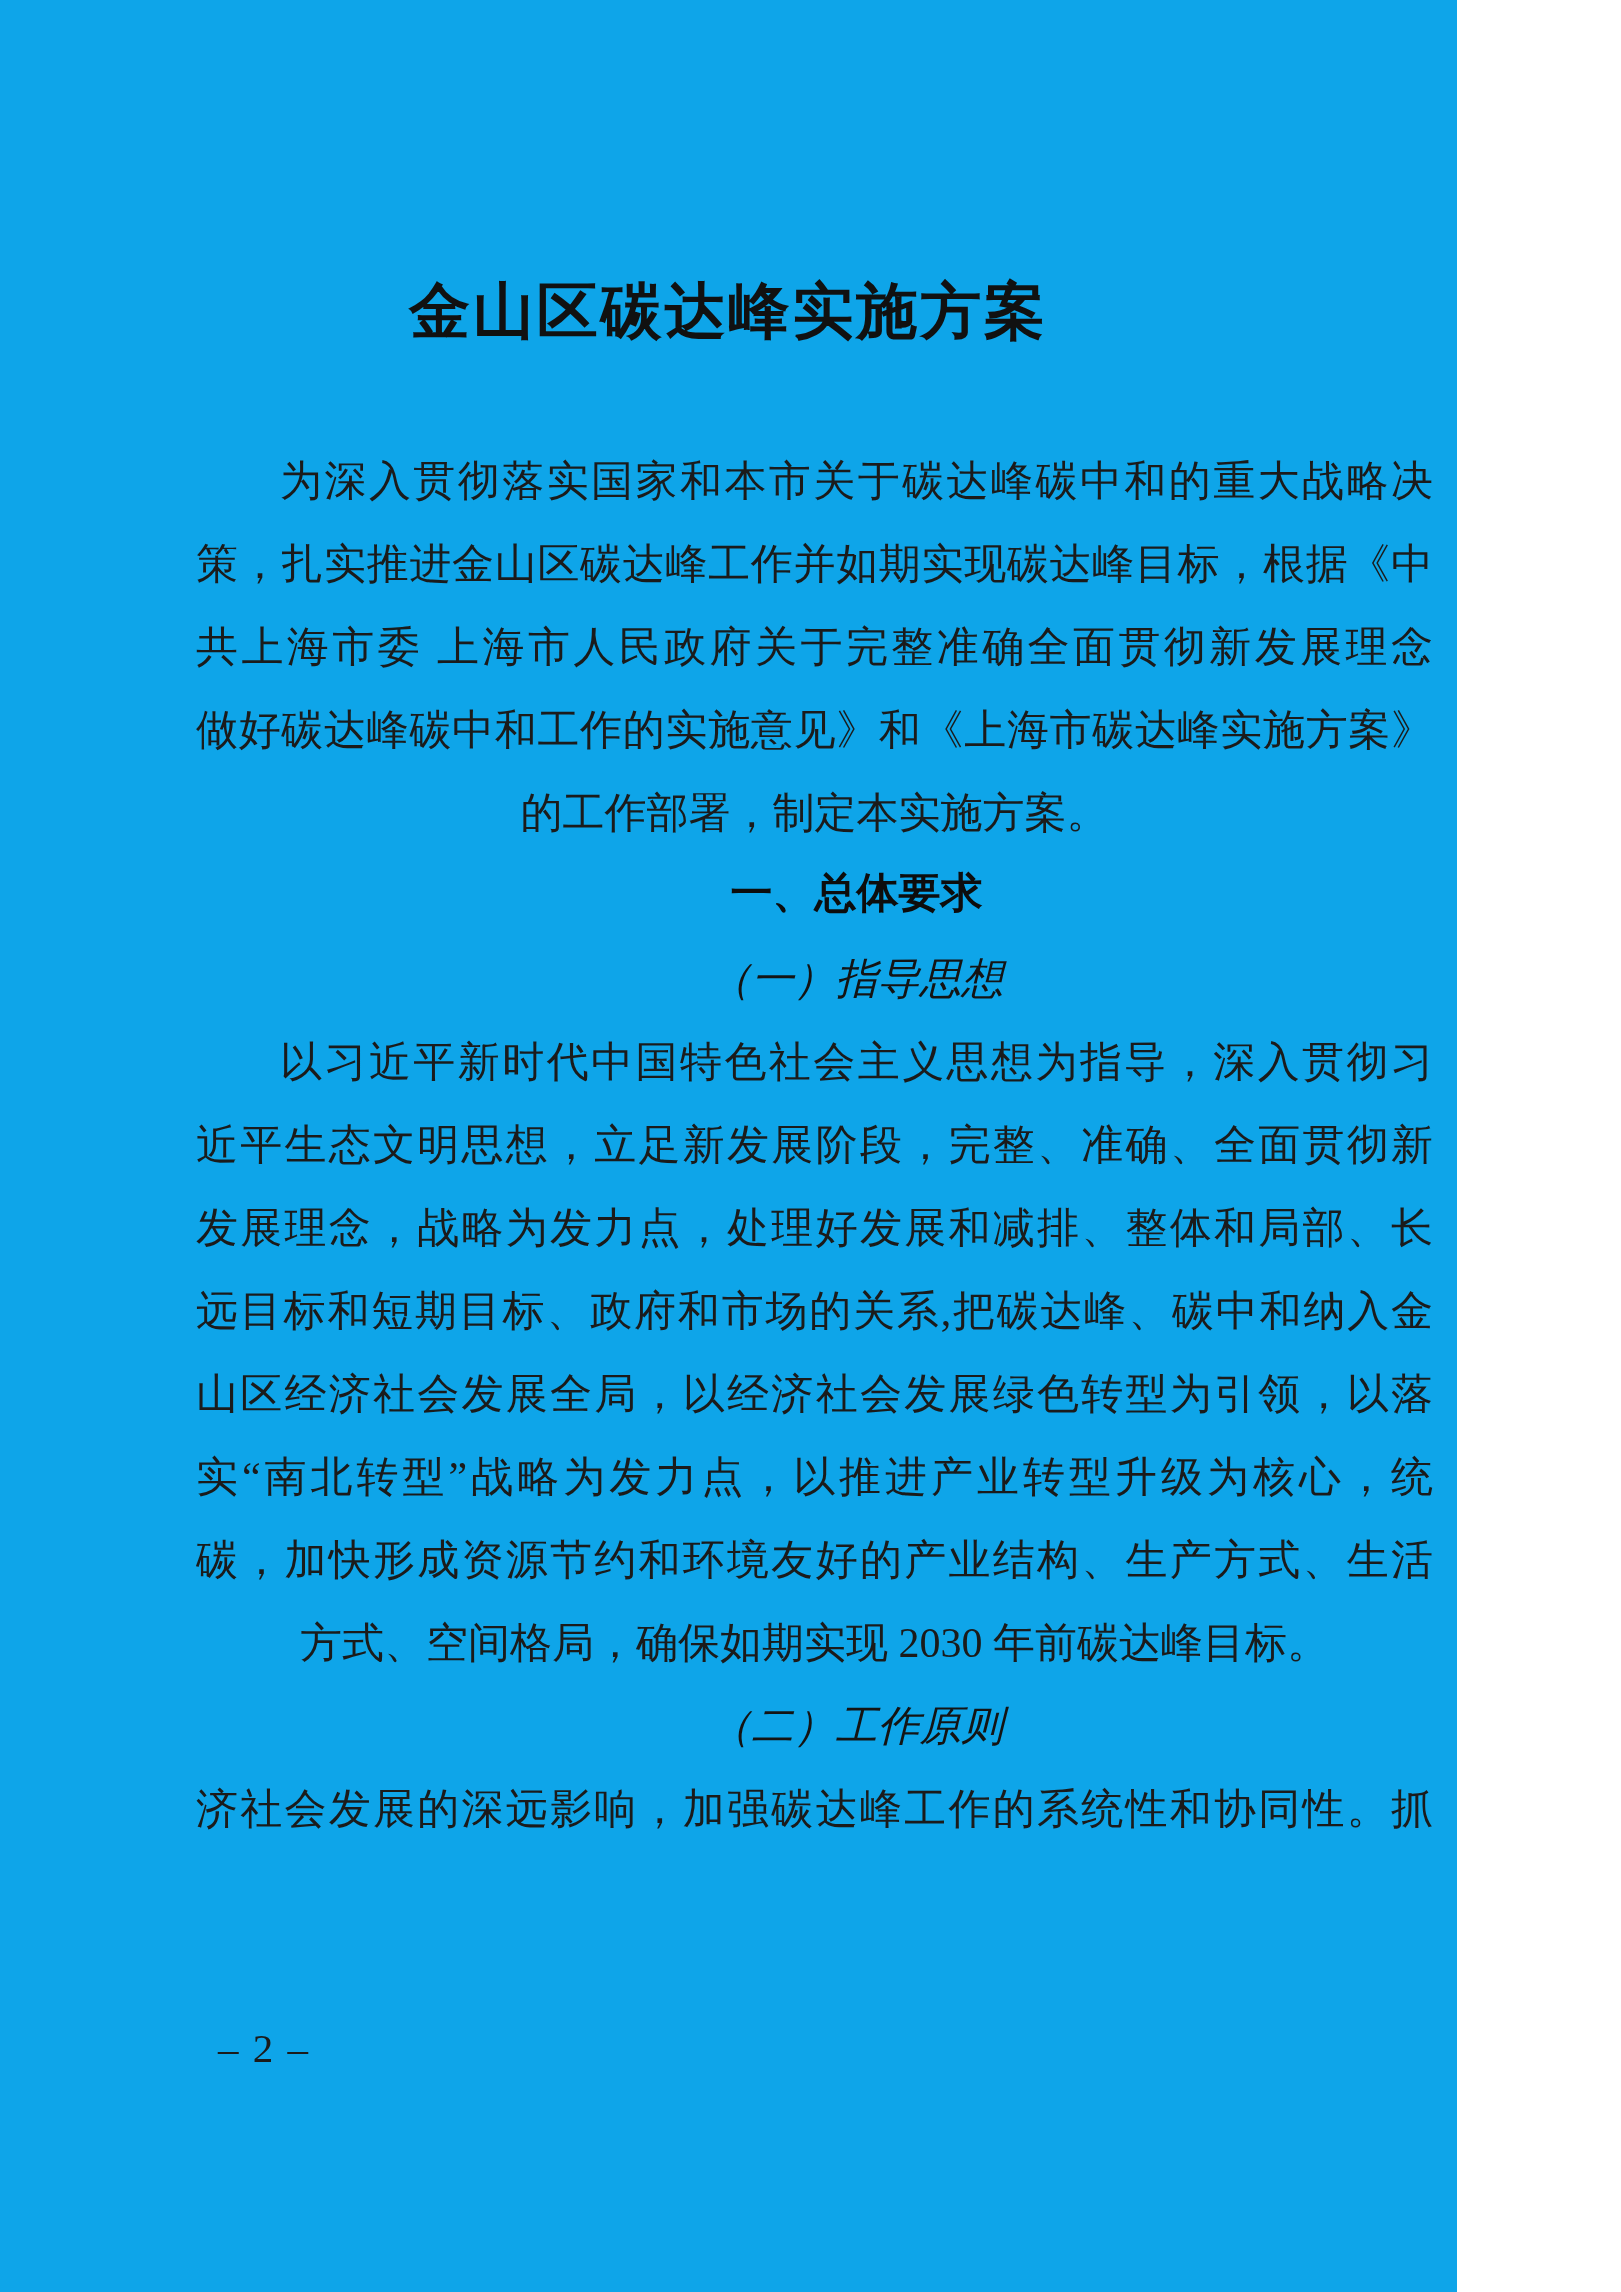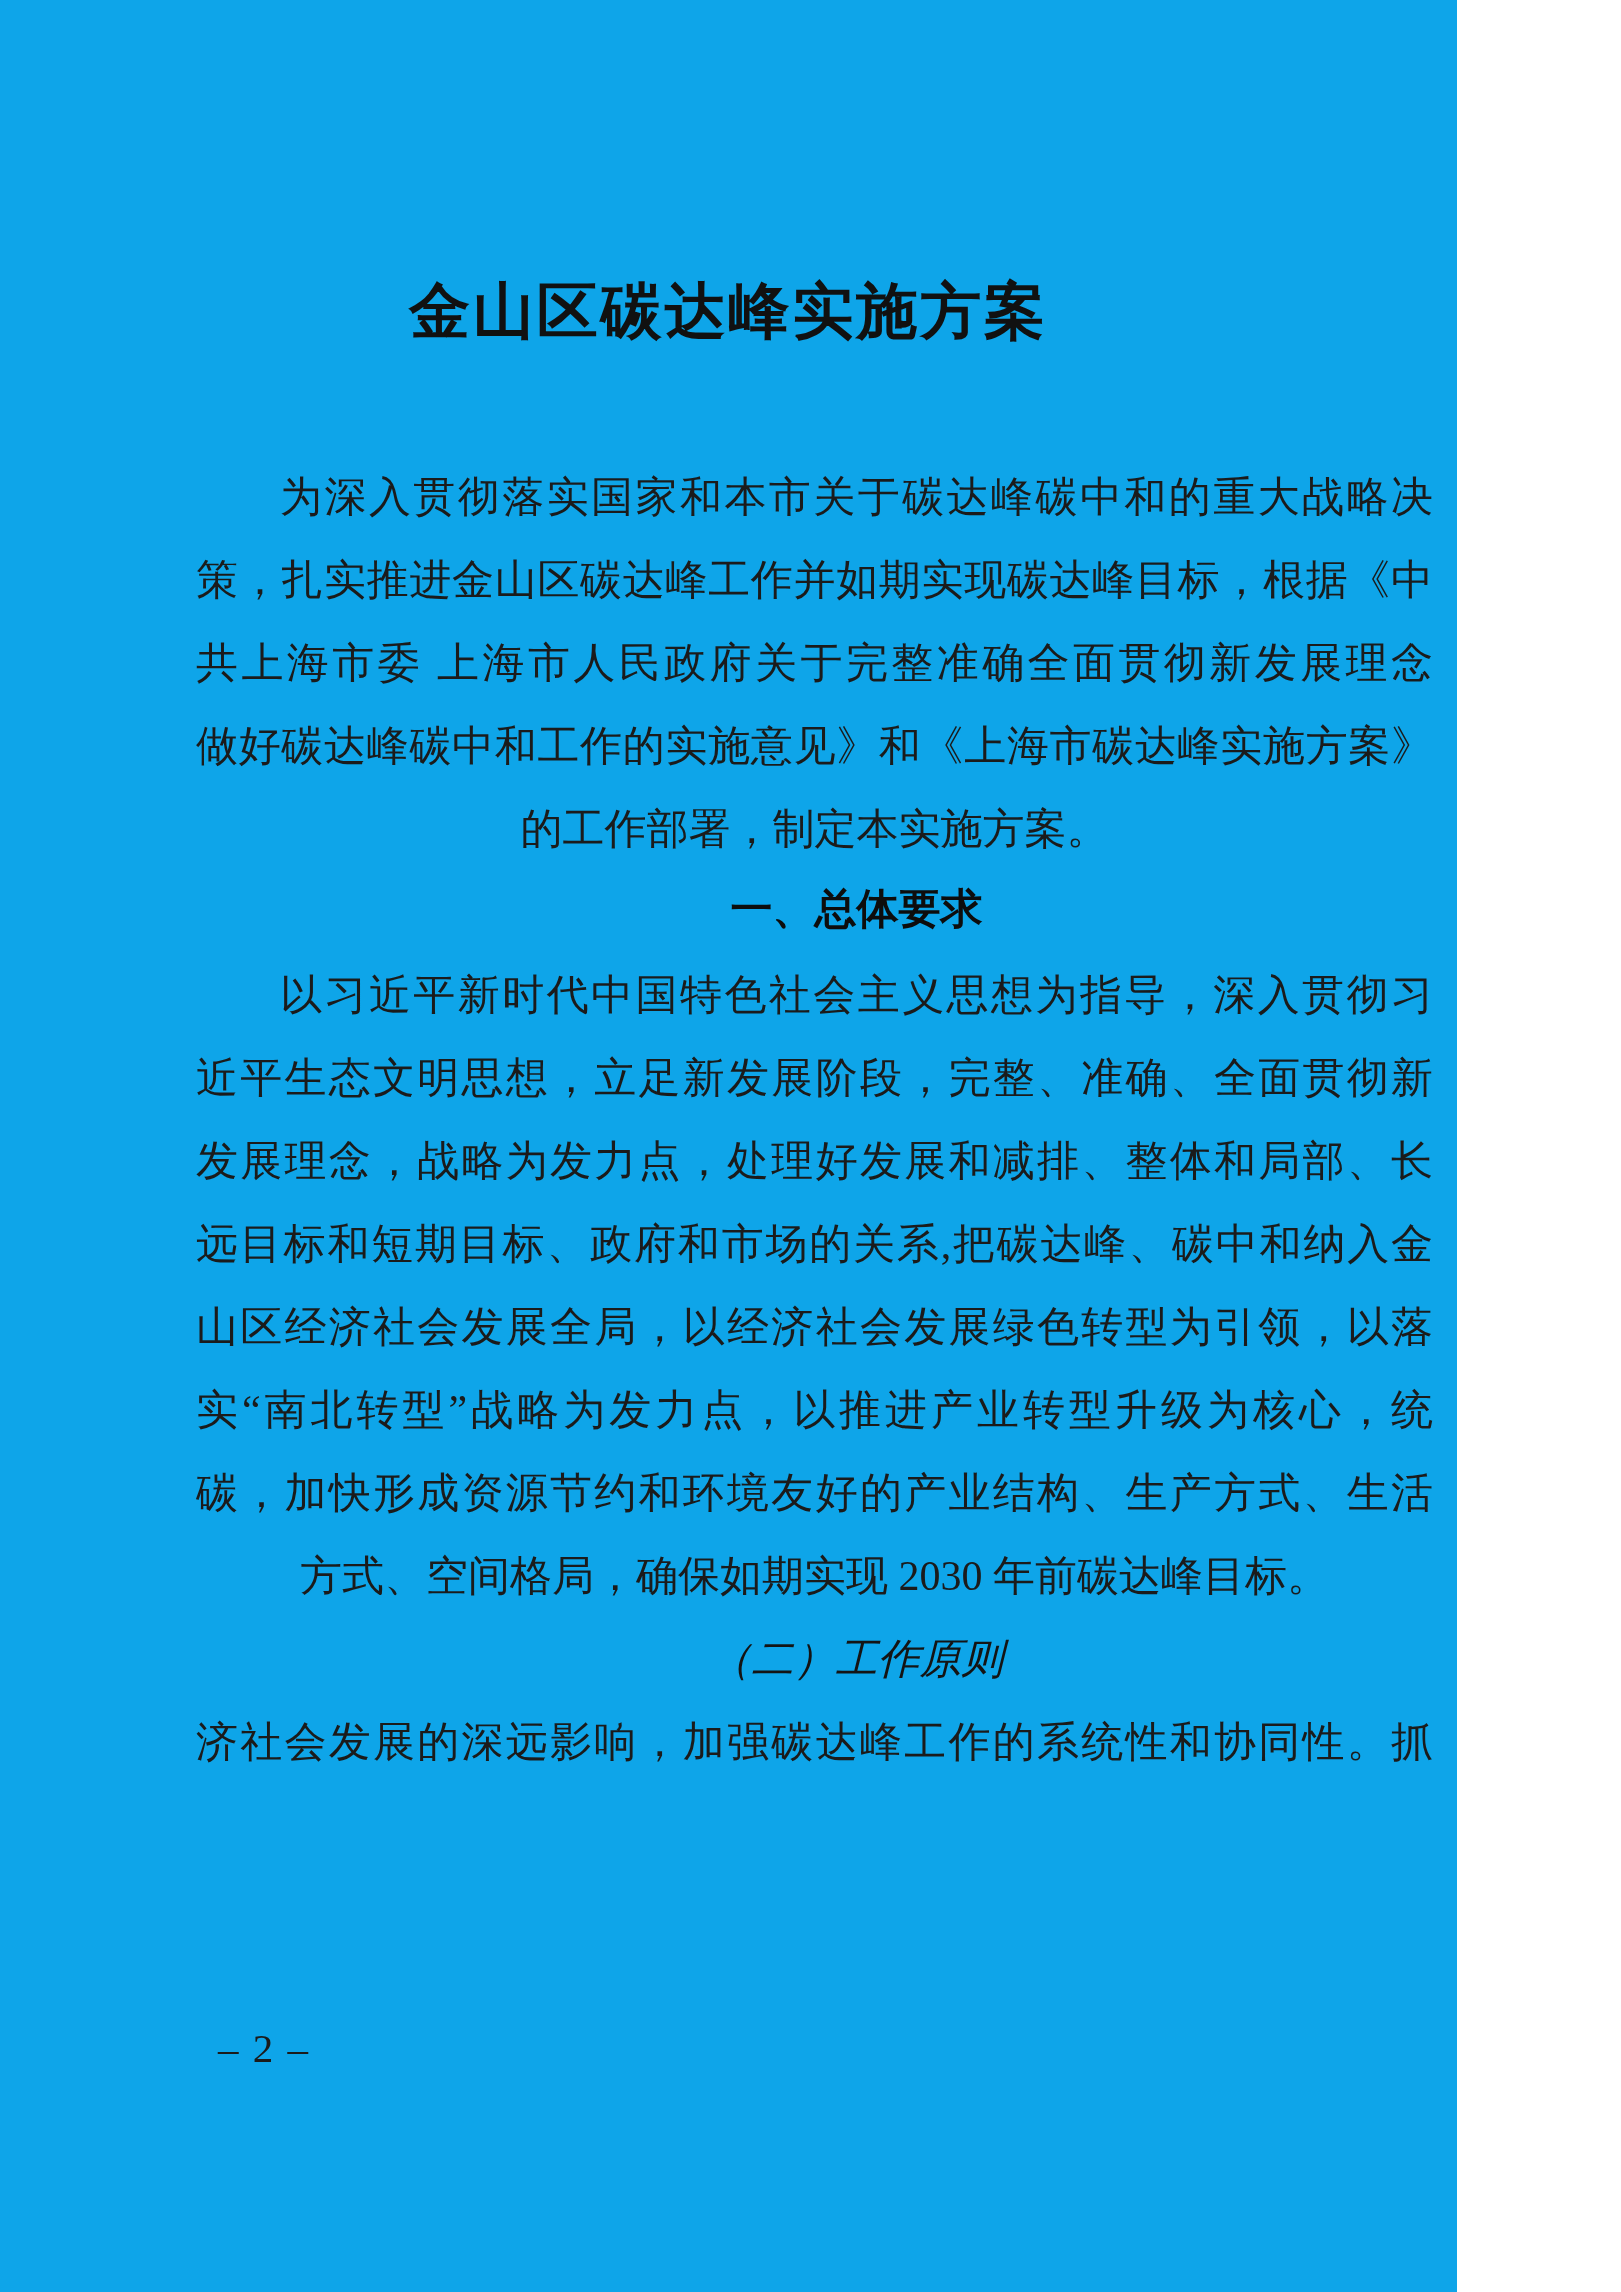--- a/index.html
+++ b/index.html
@@ -20,21 +20,21 @@
     text-align: center;
     font-family: "Liberation Serif", serif;
     font-weight: bold;
     font-size: 61px;
     letter-spacing: 2.9px;
     color: #111111;
   }
   .content {
     position: absolute;
     left: 196px;
-    top: 456px;
+    top: 440px;
     width: 1237px;
     font-family: "Liberation Serif", serif;
     font-size: 42px;
     color: #1b1b1b;
   }
   .line {
     height: 83px;
     line-height: 83px;
     text-align: center;
   }
@@ -69,20 +69,21 @@
 <div class="page">
   <h1 class="doc-title">金山区碳达峰实施方案</h1>
 
   <div class="content" id="content">
       <div class="line body indent justify">为深入贯彻落实国家和本市关于碳达峰碳中和的重大战略决</div>
       <div class="line body justify">策，扎实推进金山区碳达峰工作并如期实现碳达峰目标，根据《中</div>
       <div class="line body justify">共上海市委 上海市人民政府关于完整准确全面贯彻新发展理念</div>
       <div class="line body justify">做好碳达峰碳中和工作的实施意见》和《上海市碳达峰实施方案》</div>
       <div class="line body">的工作部署，制定本实施方案。</div>
       <div class="line heading1 indent">一、总体要求</div>
+      <div class="line heading2 indent">（一）指导思想</div>
       <div class="line body indent justify">以习近平新时代中国特色社会主义思想为指导，深入贯彻习</div>
       <div class="line body justify">近平生态文明思想，立足新发展阶段，完整、准确、全面贯彻新</div>
       <div class="line body justify">发展理念，战略为发力点，处理好发展和减排、整体和局部、长</div>
       <div class="line body justify">远目标和短期目标、政府和市场的关系,把碳达峰、碳中和纳入金</div>
       <div class="line body justify">山区经济社会发展全局，以经济社会发展绿色转型为引领，以落</div>
       <div class="line body justify">实“南北转型”战略为发力点，以推进产业转型升级为核心，统</div>
       <div class="line body justify">碳，加快形成资源节约和环境友好的产业结构、生产方式、生活</div>
       <div class="line body">方式、空间格局，确保如期实现 2030 年前碳达峰目标。</div>
       <div class="line heading2 indent">（二）工作原则</div>
       <div class="line body justify">济社会发展的深远影响，加强碳达峰工作的系统性和协同性。抓</div>

